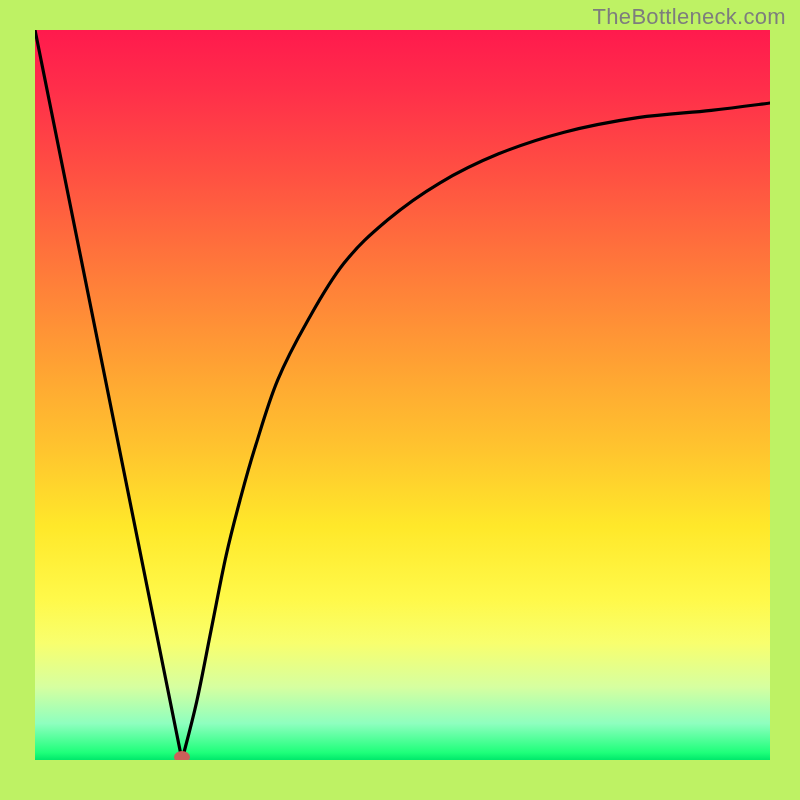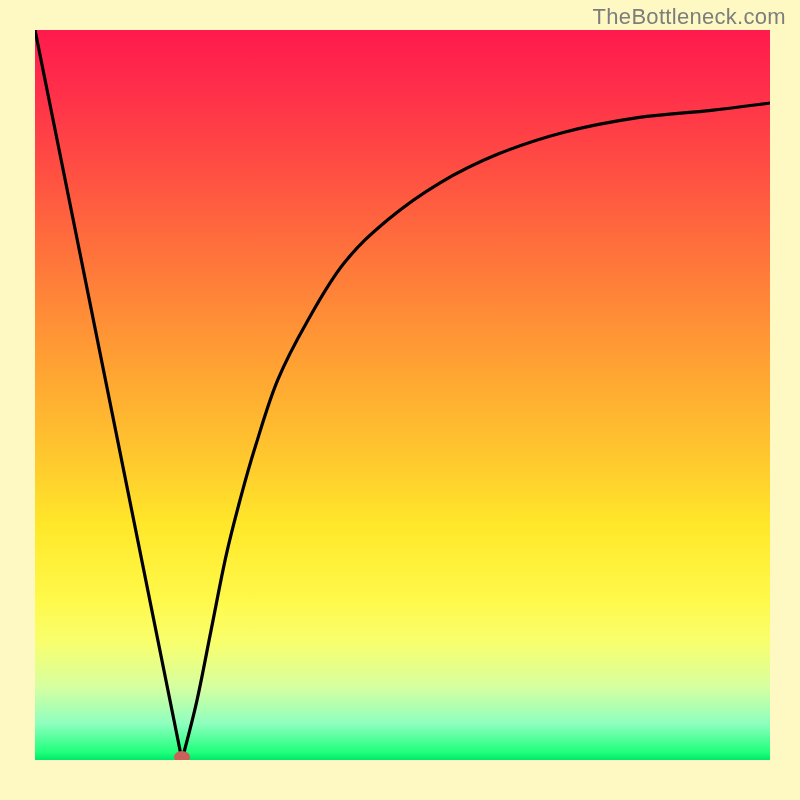--- a/index.html
+++ b/index.html
@@ -8,21 +8,21 @@
     width: 800px;
     height: 800px;
     overflow: hidden;
     background: #000;
     font-family: Arial, Helvetica, sans-serif;
   }
   .frame {
     position: relative;
     width: 800px;
     height: 800px;
-    background: #fef9c3;
+    background: #bef264;
   }
   .watermark {
     position: absolute;
     top: 4px;
     right: 14px;
     color: #7d7d7d;
     font-size: 22px;
     font-weight: 400;
     letter-spacing: 0.3px;
     z-index: 20;

